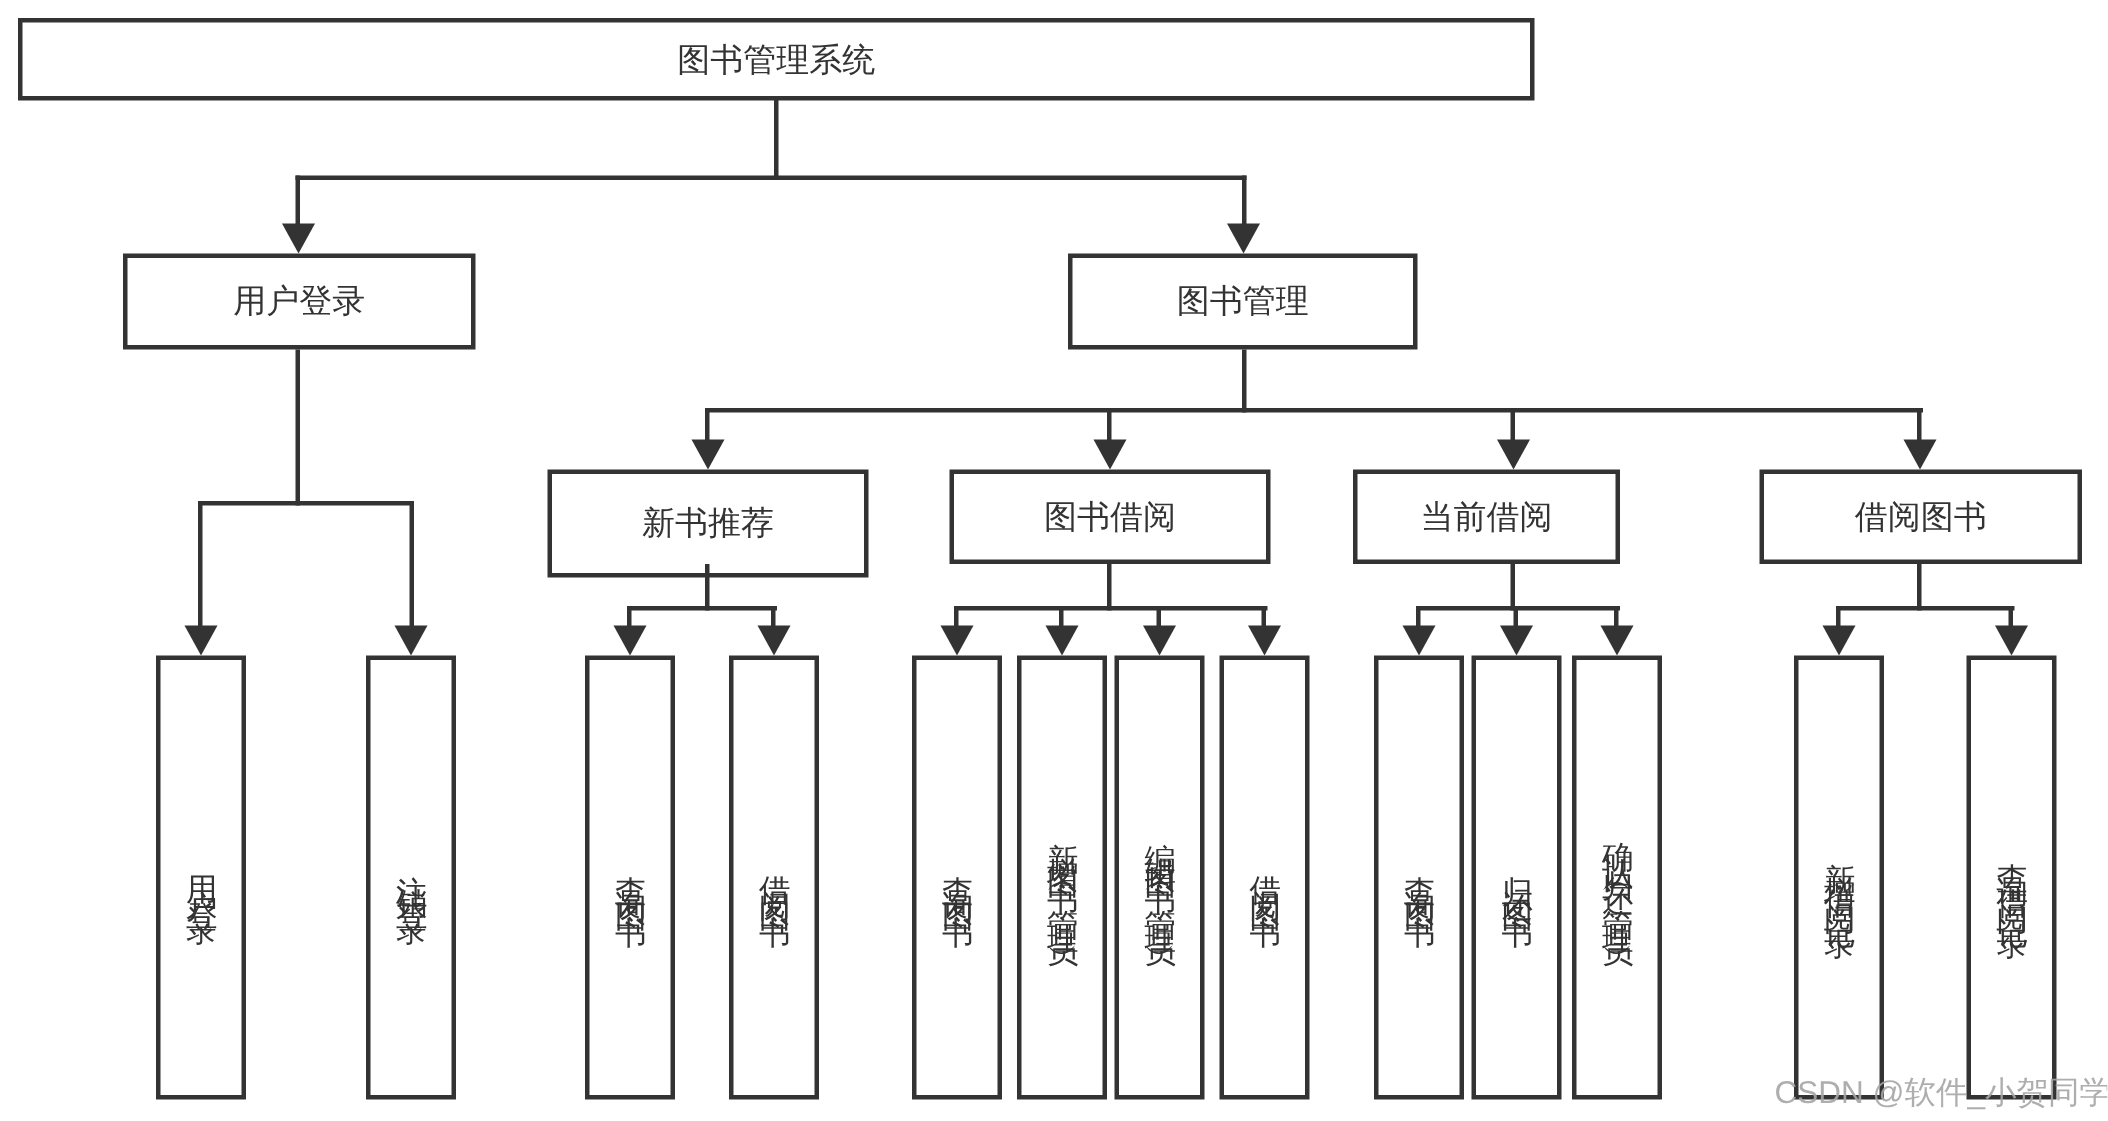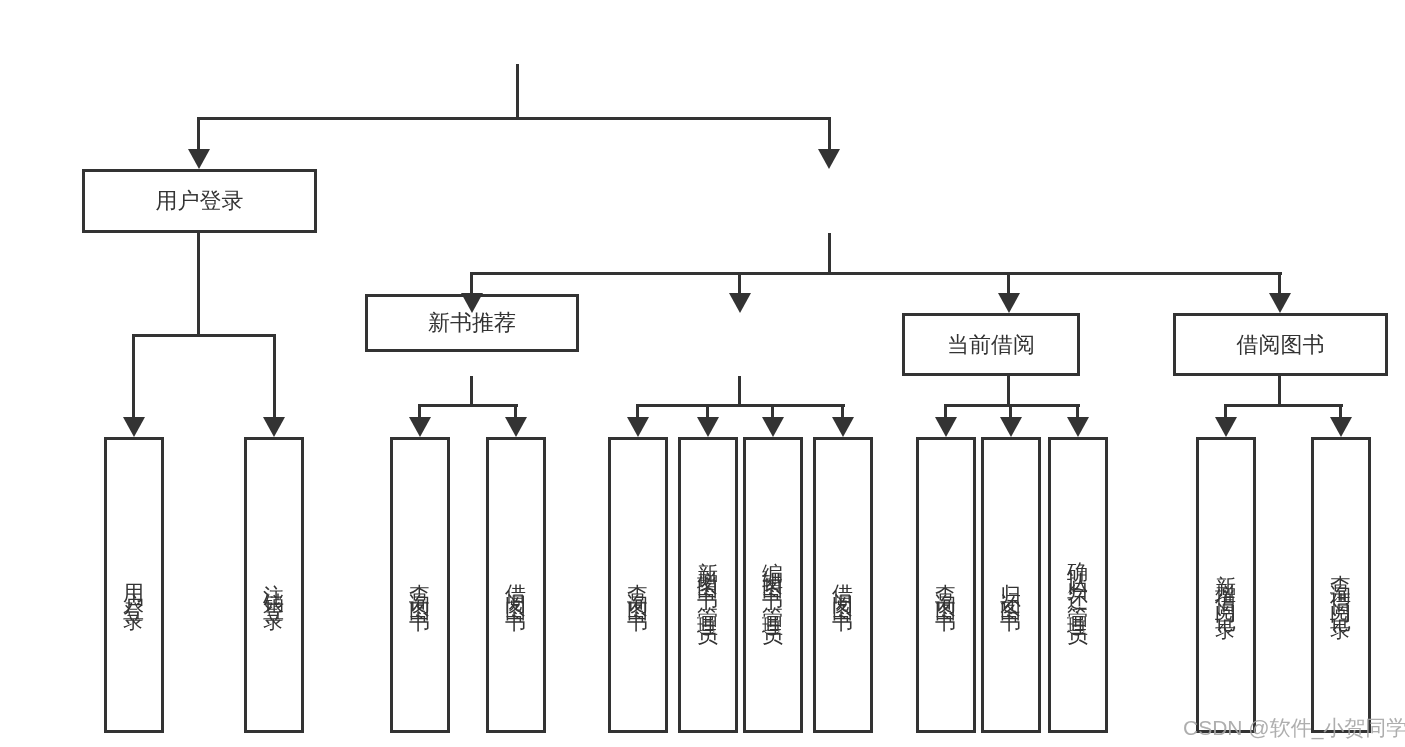--- a/index.html
+++ b/index.html
@@ -31,30 +31,39 @@
     position:absolute; left:1183px; top:714px;
     font-size:21px; color:rgba(165,165,165,0.9);
     white-space:nowrap; z-index:5;
   }
 </style>
 </head>
 <body>
 
 <div class="canvas">
 
+  <div class="box" style="left:12px;top:12px;width:1011px;height:55px">
+    <span class="lbl">图书管理系统</span>
+  </div>
 
   <div class="box" style="left:82px;top:169px;width:235px;height:64px">
     <span class="lbl">用户登录</span>
   </div>
 
+  <div class="box" style="left:712px;top:169px;width:233px;height:64px">
+    <span class="lbl">图书管理</span>
+  </div>
 
-  <div class="box" style="left:365px;top:294px;width:214px;height:58px">
+  <div class="box" style="left:365px;top:313px;width:214px;height:72px">
     <span class="lbl">新书推荐</span>
   </div>
 
+  <div class="box" style="left:633px;top:313px;width:214px;height:63px">
+    <span class="lbl">图书借阅</span>
+  </div>
 
   <div class="box" style="left:902px;top:313px;width:178px;height:63px">
     <span class="lbl">当前借阅</span>
   </div>
 
   <div class="box" style="left:1173px;top:313px;width:215px;height:63px">
     <span class="lbl">借阅图书</span>
   </div>
 
   <div class="box vbox" style="left:104px;top:437px;width:60px;height:296px">

